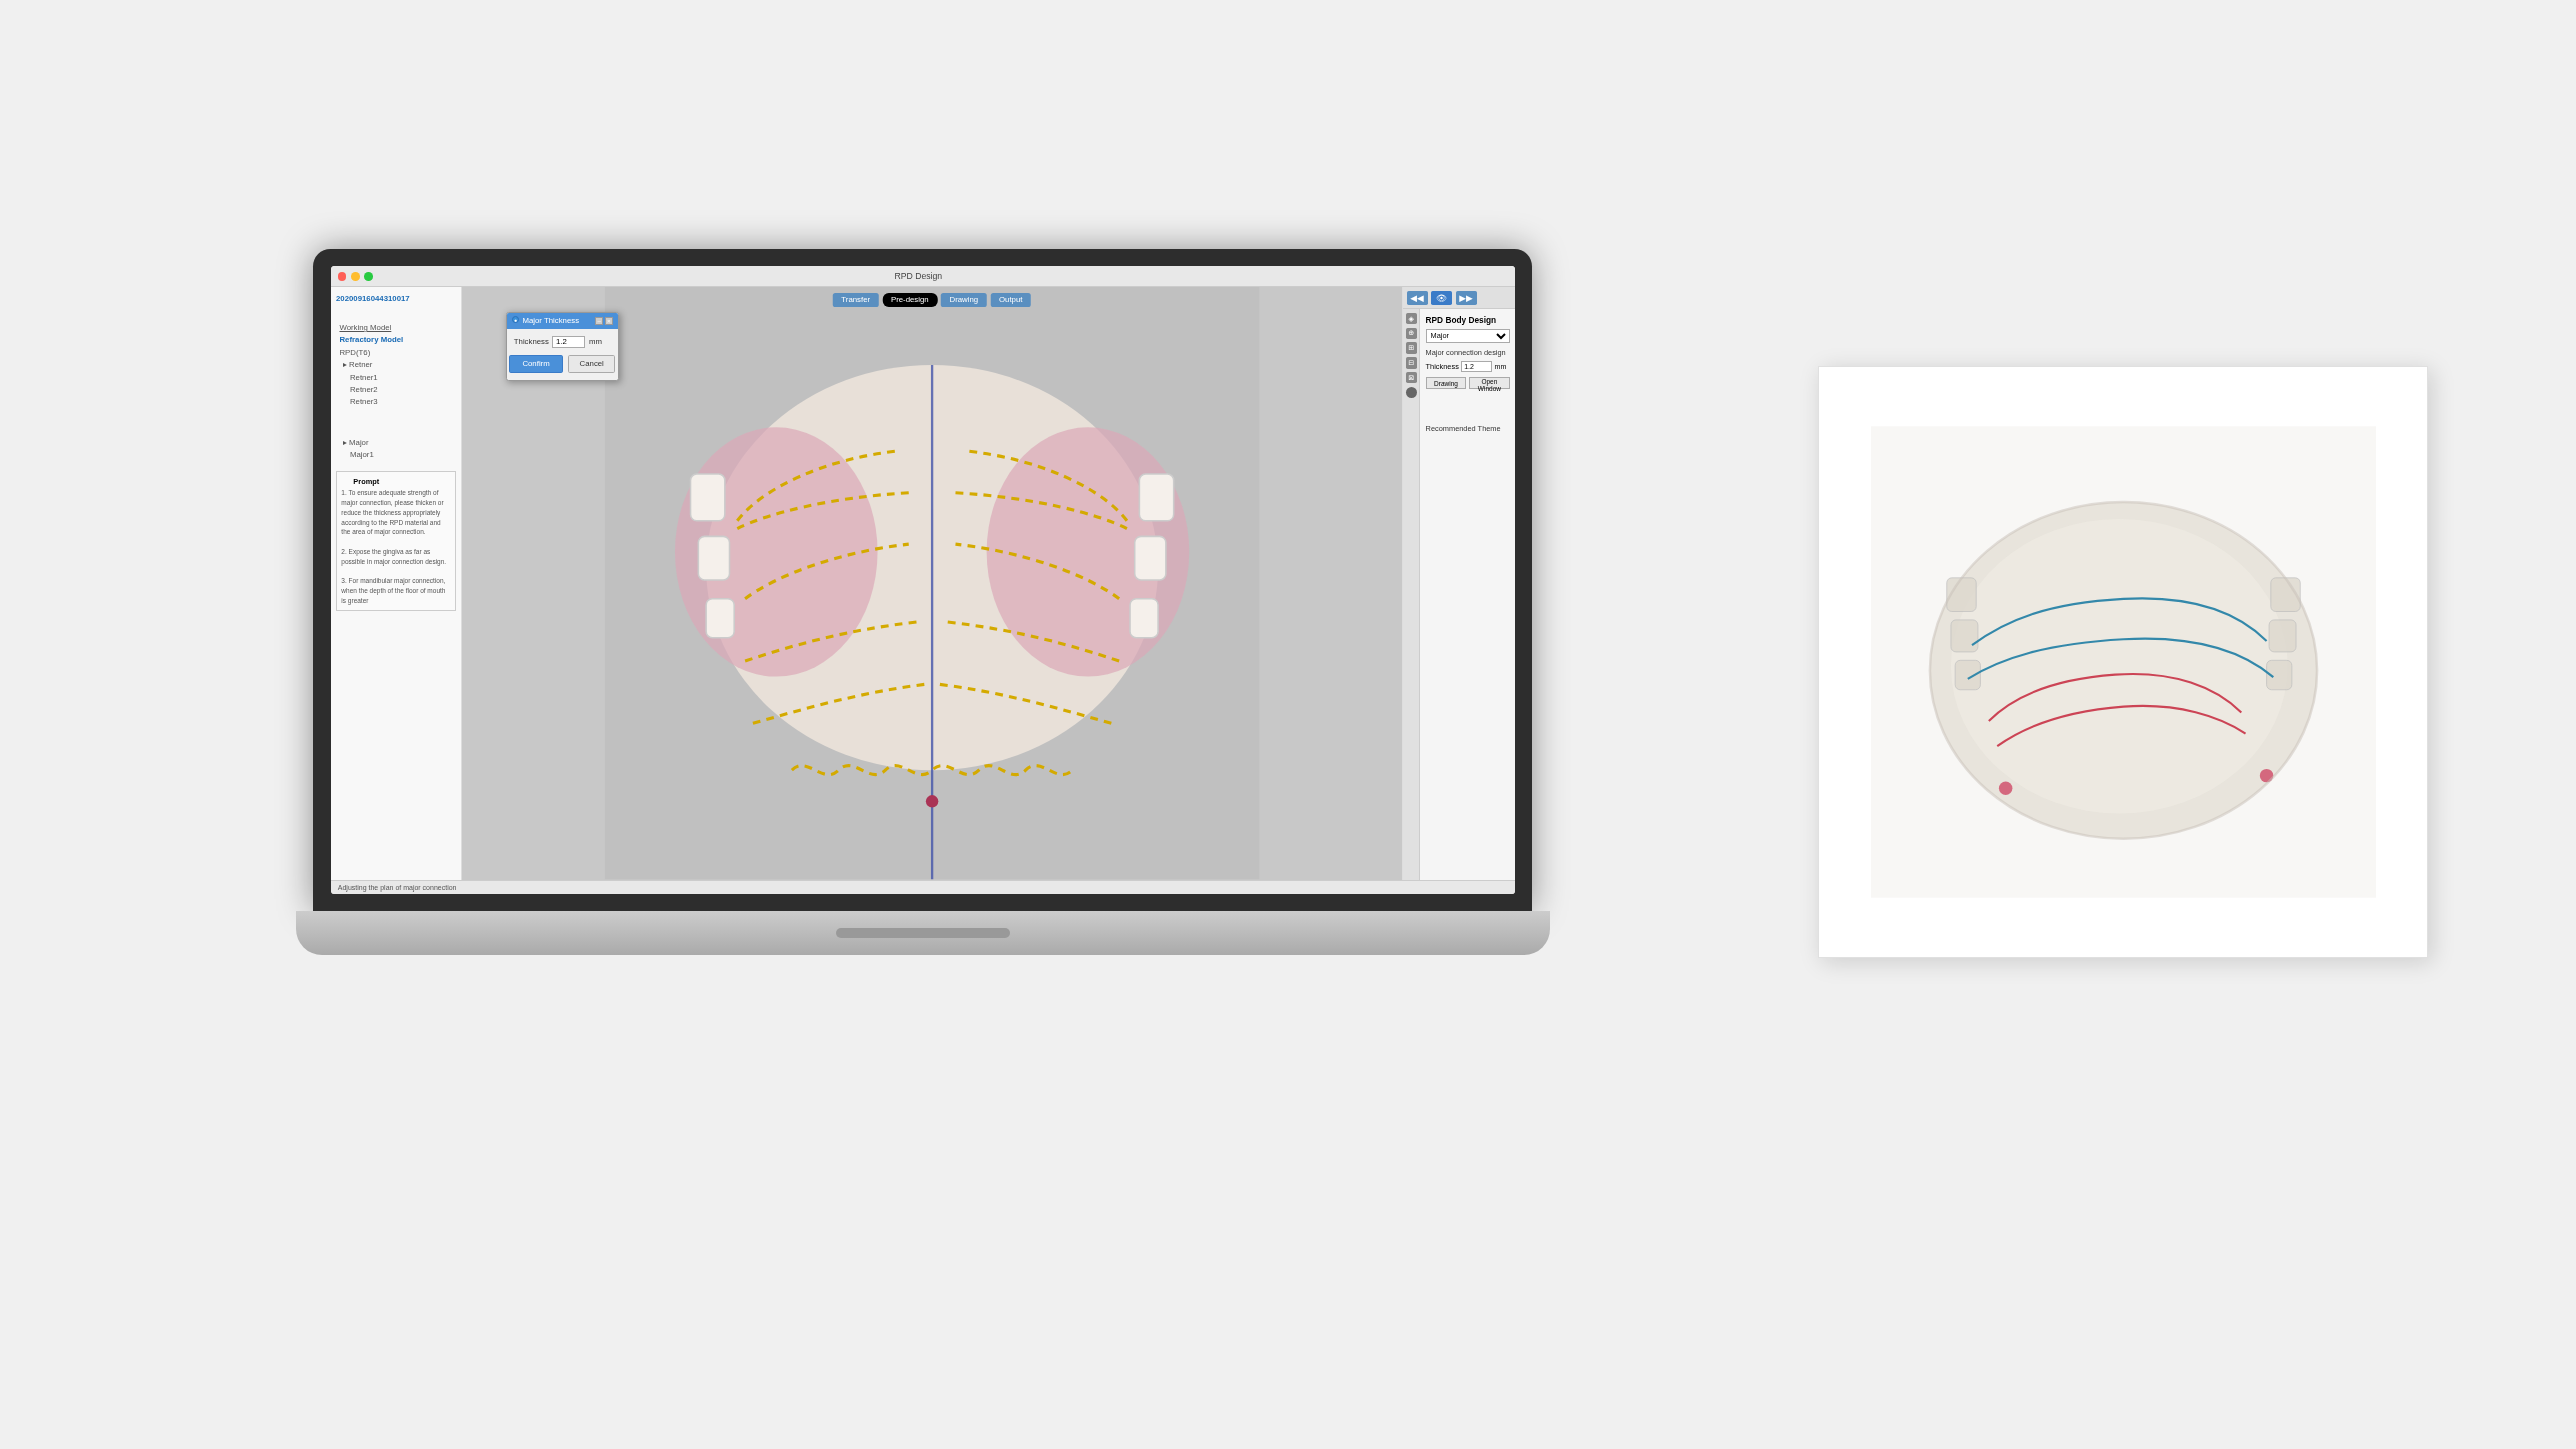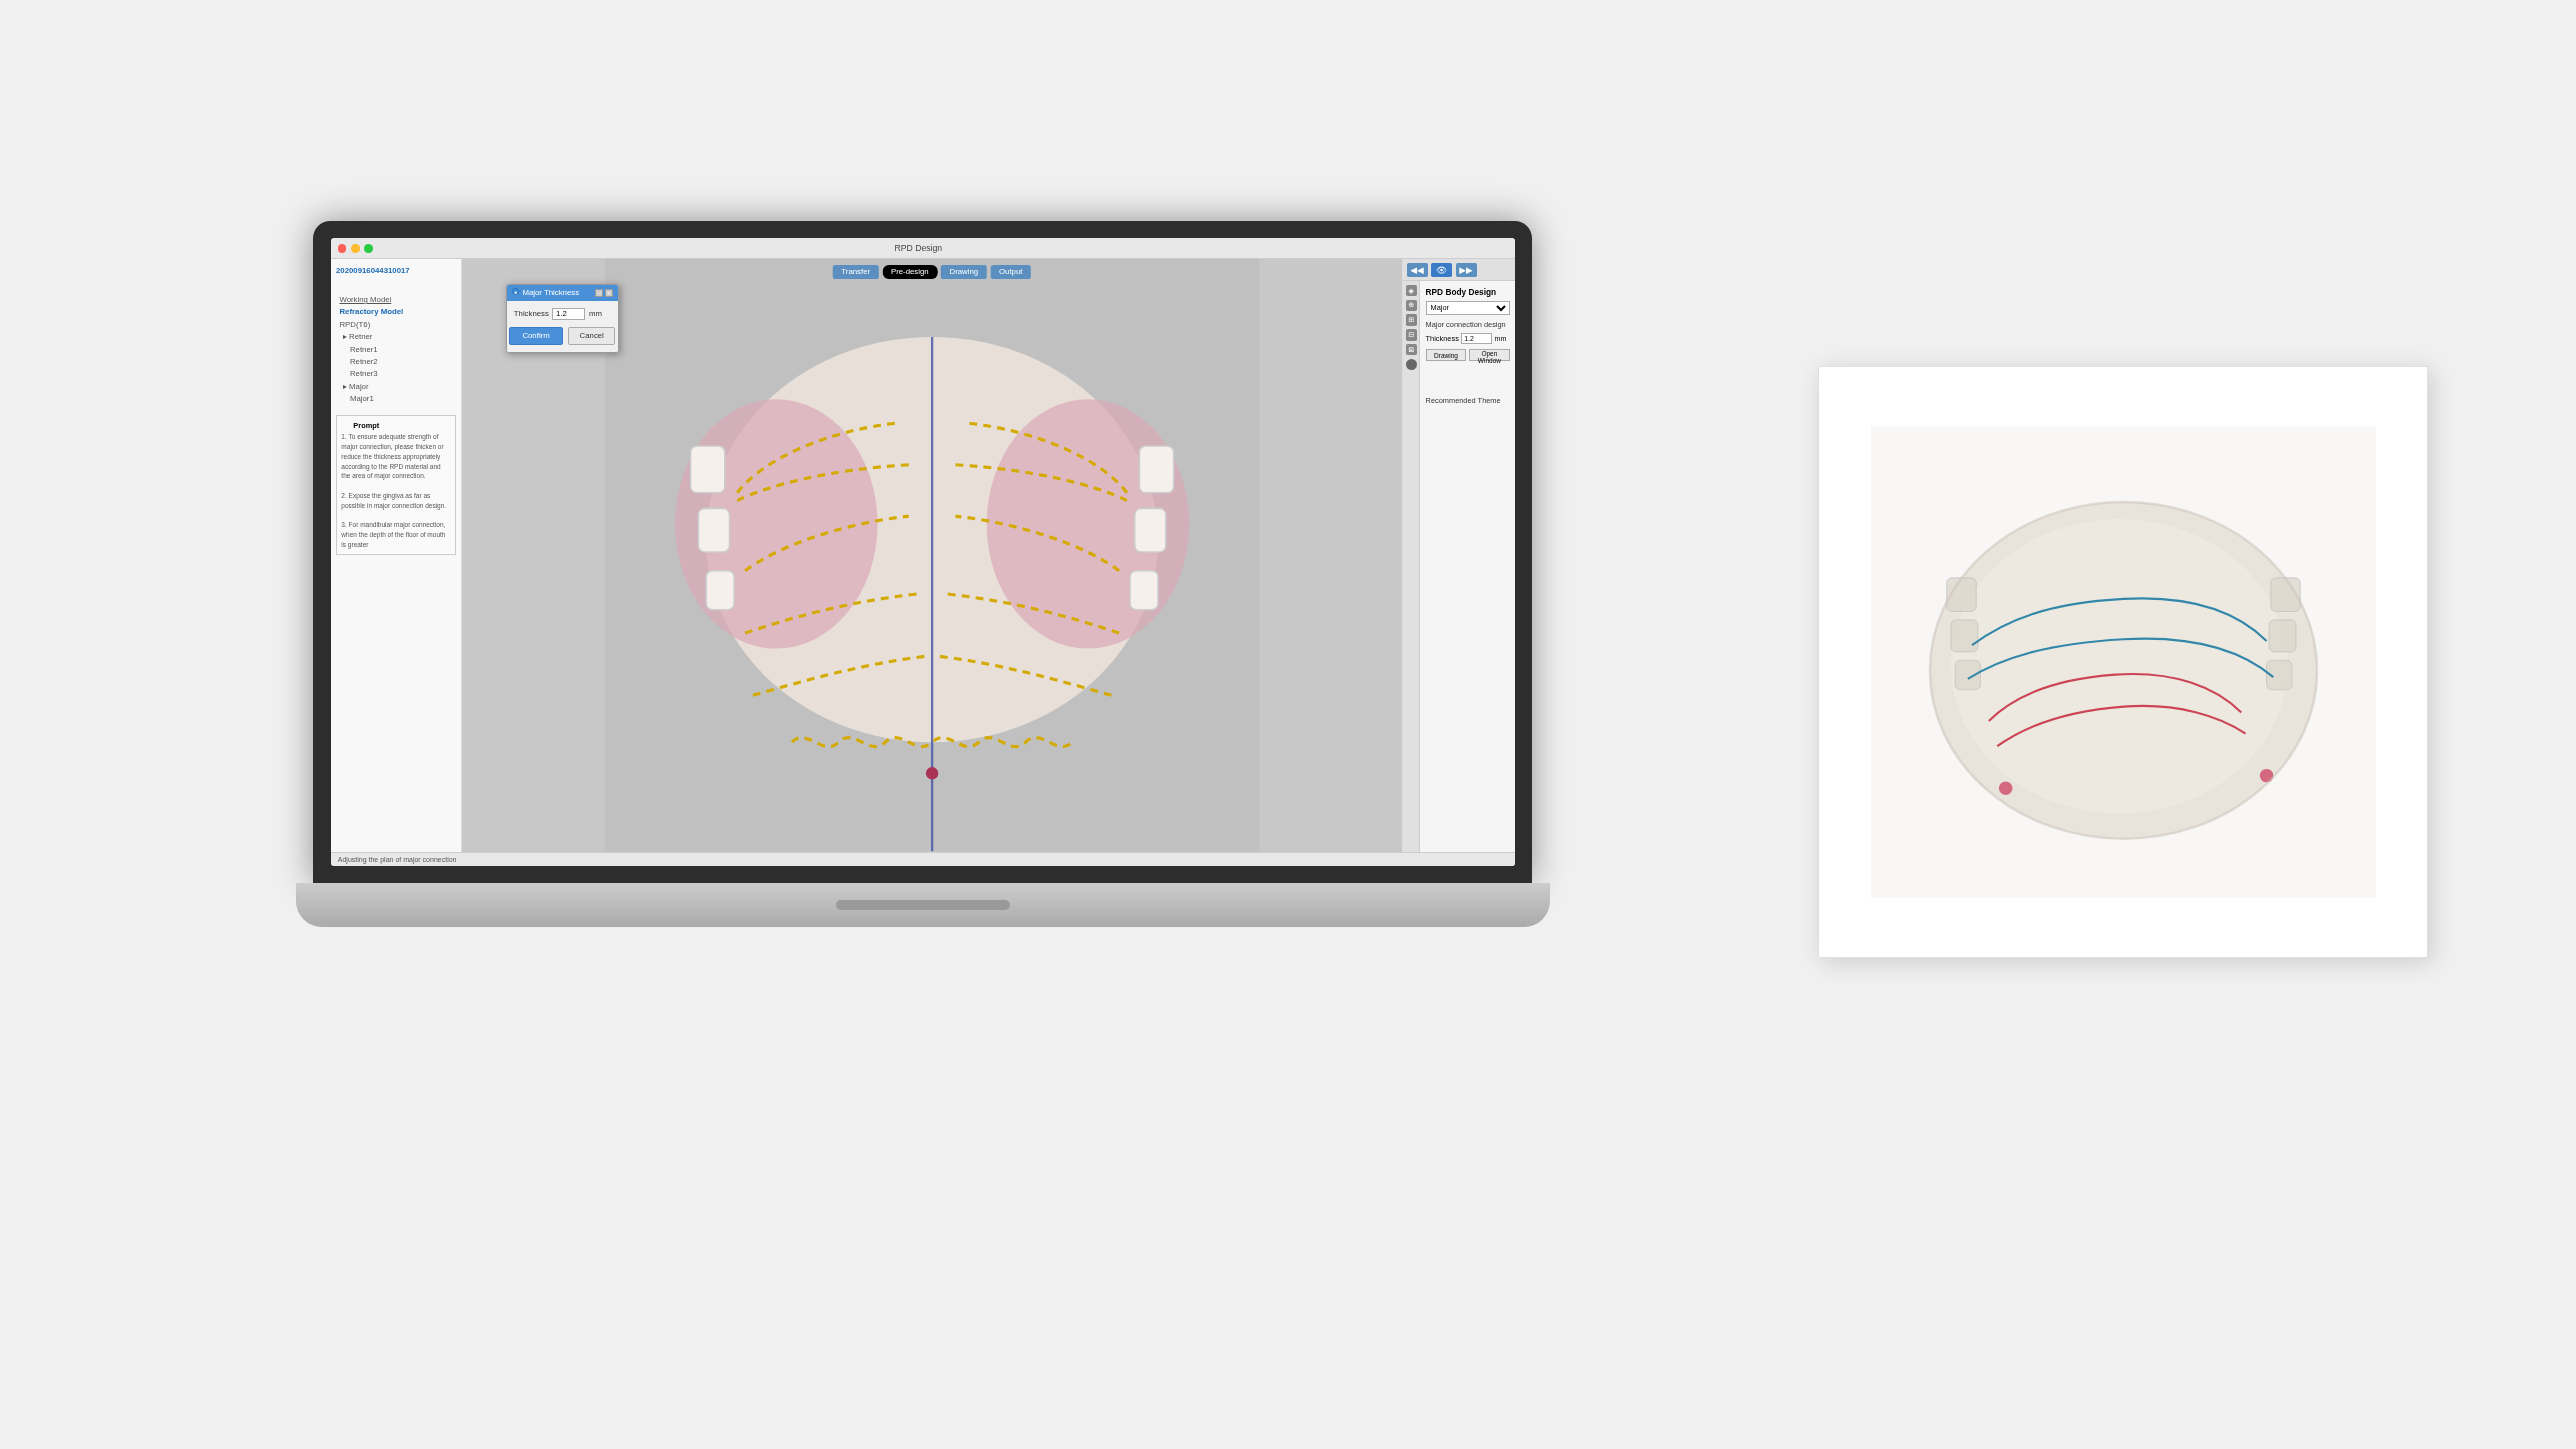--- a/index.html
+++ b/index.html
@@ -19,21 +19,21 @@
       top: 122px;
       width: 679px;
       height: 435px;
     }
   </style>
 </head>
 <body>
 
 <div style="position: relative; width: 2576px; height: 1449px; background: #f0f0f0;">
 
-  <div class="laptop-container" style="position: absolute; left: 296px; top: 221px; width: 1254px; height: 714px;">
+  <div class="laptop-container" style="position: absolute; left: 296px; top: 249px; width: 1254px; height: 714px;">
 
     <div style="position: absolute; top: 0; left: 17.4px; width: 1219px; height: 662px; background: #2d2d2d; border-radius: 17.4px 17.4px 0 0; padding: 17.4px; box-shadow: 0 0 35px rgba(0,0,0,0.4);">
 
       <div style="width: 100%; height: 100%; background: #fff; border-radius: 3.5px; overflow: hidden; position: relative;">
 
         <div style="width: 100%; height: 100%; background: #f0f0f0; display: flex; flex-direction: column; font-size: 9.6px;">
 
           <div style="height: 21px; background: #e8e8e8; display: flex; align-items: center; padding: 0 7px; border-bottom: 0.9px solid #ccc; justify-content: space-between;">
             <div style="display: flex; gap: 4.4px;">
               <div style="width: 8.7px; height: 8.7px; border-radius: 50%; background: #ff5f57; cursor: pointer;"></div>
@@ -49,21 +49,21 @@
             <div style="width: 131px; background: #f8f8f8; border-right: 0.9px solid #ddd; padding: 7px 5.2px; font-size: 7.8px;">
               <div style="color: #1a6bb5; font-size: 7.8px; margin-bottom: 18px; font-weight: bold;">20200916044310017</div>
 
               <div style="padding: 1.7px 0 1.7px 3.5px; color: #555; text-decoration: underline;">Working Model</div>
               <div style="padding: 1.7px 0 1.7px 3.5px; color: #1a6bb5; font-weight: bold;">Refractory Model</div>
               <div style="padding: 1.7px 0 1.7px 3.5px; color: #555;">RPD(T6)</div>
               <div style="padding: 1.7px 0 1.7px 7px; color: #555;">▸ Retner</div>
               <div style="padding: 1.7px 0 1.7px 14px; color: #555;">Retner1</div>
               <div style="padding: 1.7px 0 1.7px 14px; color: #555;">Retner2</div>
               <div style="padding: 1.7px 0 1.7px 14px; color: #555;">Retner3</div>
-              <div style="padding: 1.7px 0 1.7px 7px; color: #555;">▸ Major</div>
+              <div style="padding: 1.7px 0 1.7px 7px; color: #555; margin-top: 28px;">▸ Major</div>
               <div style="padding: 1.7px 0 1.7px 14px; color: #555;">Major1</div>
 
               <div style="margin-top: 10.5px; padding: 4.4px; border: 0.9px solid #ccc; background: #fafafa; font-size: 7px;">
                 <div style="font-weight: bold; margin-bottom: 2.6px; font-size: 7.4px; margin-left: 12px;">Prompt</div>
                 <div style="font-size: 6.5px; line-height: 1.5; color: #555;">
                   1. To ensure adequate strength of major connection, please thicken or reduce the thickness appropriately according to the RPD material and the area of major connection.<br><br>
                   2. Expose the gingiva as far as possible in major connection design.<br><br>
                   3. For mandibular major connection, when the depth of the floor of mouth is greater
                 </div>
               </div>

